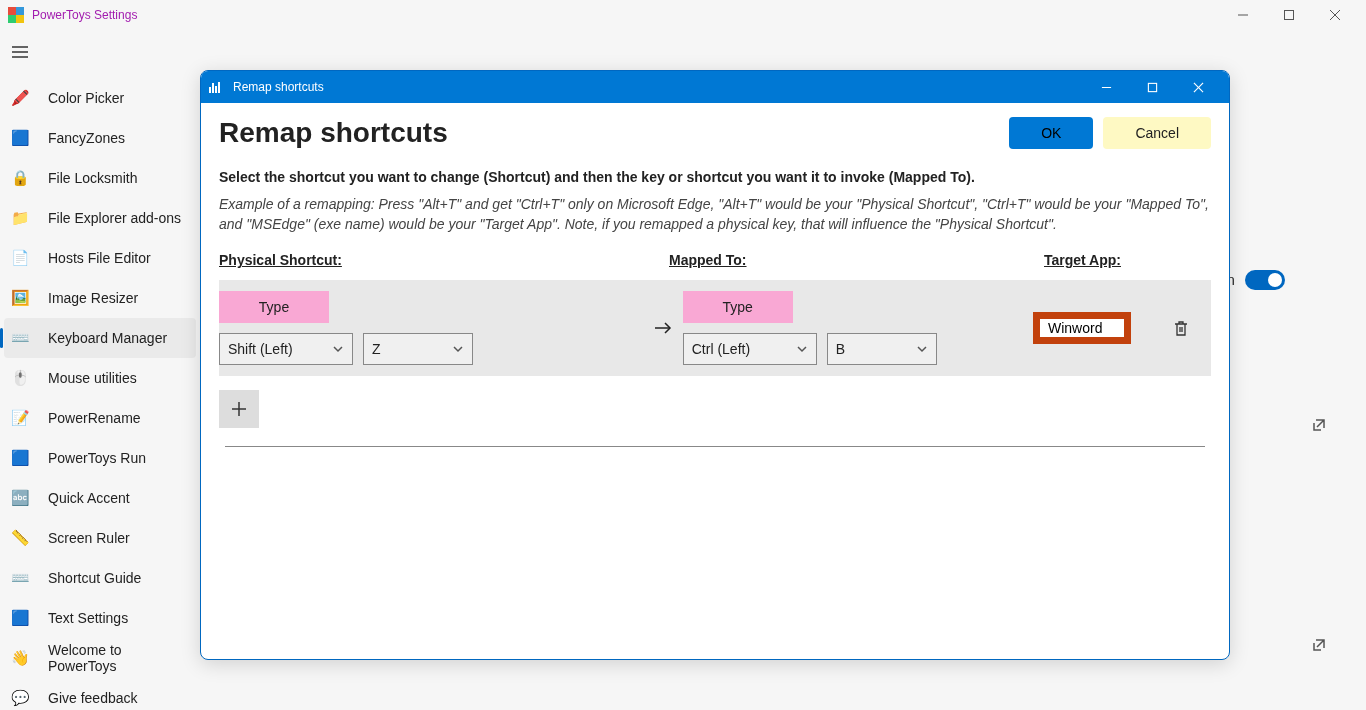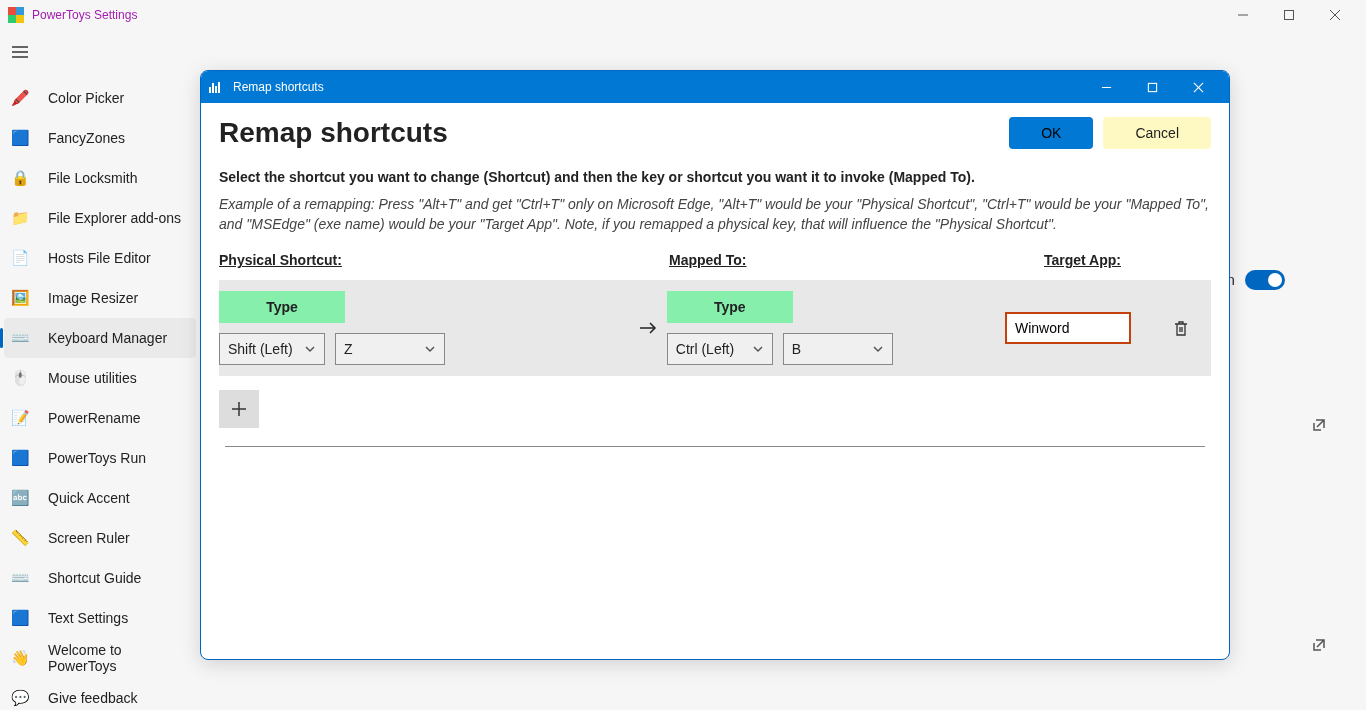--- a/index.html
+++ b/index.html
@@ -57,29 +57,29 @@
 .col-mapped { width: 375px; }
 .col-target { flex: 1; }
 
 .remap-row { background: #e8e8e8; display: flex; align-items: center; padding: 12px 0 12px 0; position: relative; height: 96px;}
 .cell { display: flex; flex-direction: column; gap: 10px; }
 .cell-phys { width: 430px; padding-left: 0; }
 .cell-arrow { width: 40px; display: flex; align-items: center; justify-content: center; align-self: center; }
 .cell-mapped { width: 355px; }
 .cell-target { flex: 1; display: flex; align-items: center; gap: 40px; justify-content: flex-start; padding-right: 20px;}
 
-.type-btn { width: 126px; height: 32px; background: #86efac; border: none; font-size: 14px; color: #222; font-weight: bold; }
+.type-btn { width: 110px; height: 32px; background: #f9a8d4; border: none; font-size: 14px; color: #222; }
 .dropdowns { display: flex; gap: 10px; }
 .dd { height: 32px; border: 1px solid #888; background: #f0f0f0; display: flex; align-items: center; justify-content: space-between; padding: 0 8px; font-size: 14px; color: #222; }
-.dd.w1 { width: 106px; }
+.dd.w1 { width: 134px; }
 .dd.w2 { width: 110px; }
 .dd svg { width: 12px; height: 12px; stroke: #555; stroke-width: 1.5; fill: none; }
 
 .arrow-icon { width: 20px; height: 20px; stroke: #222; stroke-width: 1.5; fill: none; }
-.target-input { width: 126px; height: 32px; border: 2px solid #c2410c; padding: 0 8px; font-size: 14px; background: #fff; }
+.target-input { width: 98px; height: 32px; border: 7px solid #c2410c; padding: 0 8px; font-size: 14px; background: #fff; }
 .trash-btn { width: 20px; height: 20px; stroke: #333; stroke-width: 1.3; fill: none; cursor: pointer; }
 
 .add-btn { width: 40px; height: 38px; background: #ddd; display: flex; align-items: center; justify-content: center; margin-top: 14px; cursor: pointer; }
 .add-btn svg { width: 18px; height: 18px; stroke: #333; stroke-width: 1.5; }
 
 .divider { height: 1px; background: #888; margin: 18px 6px 0 6px; }
 </style>
 </head>
 <body>
 

